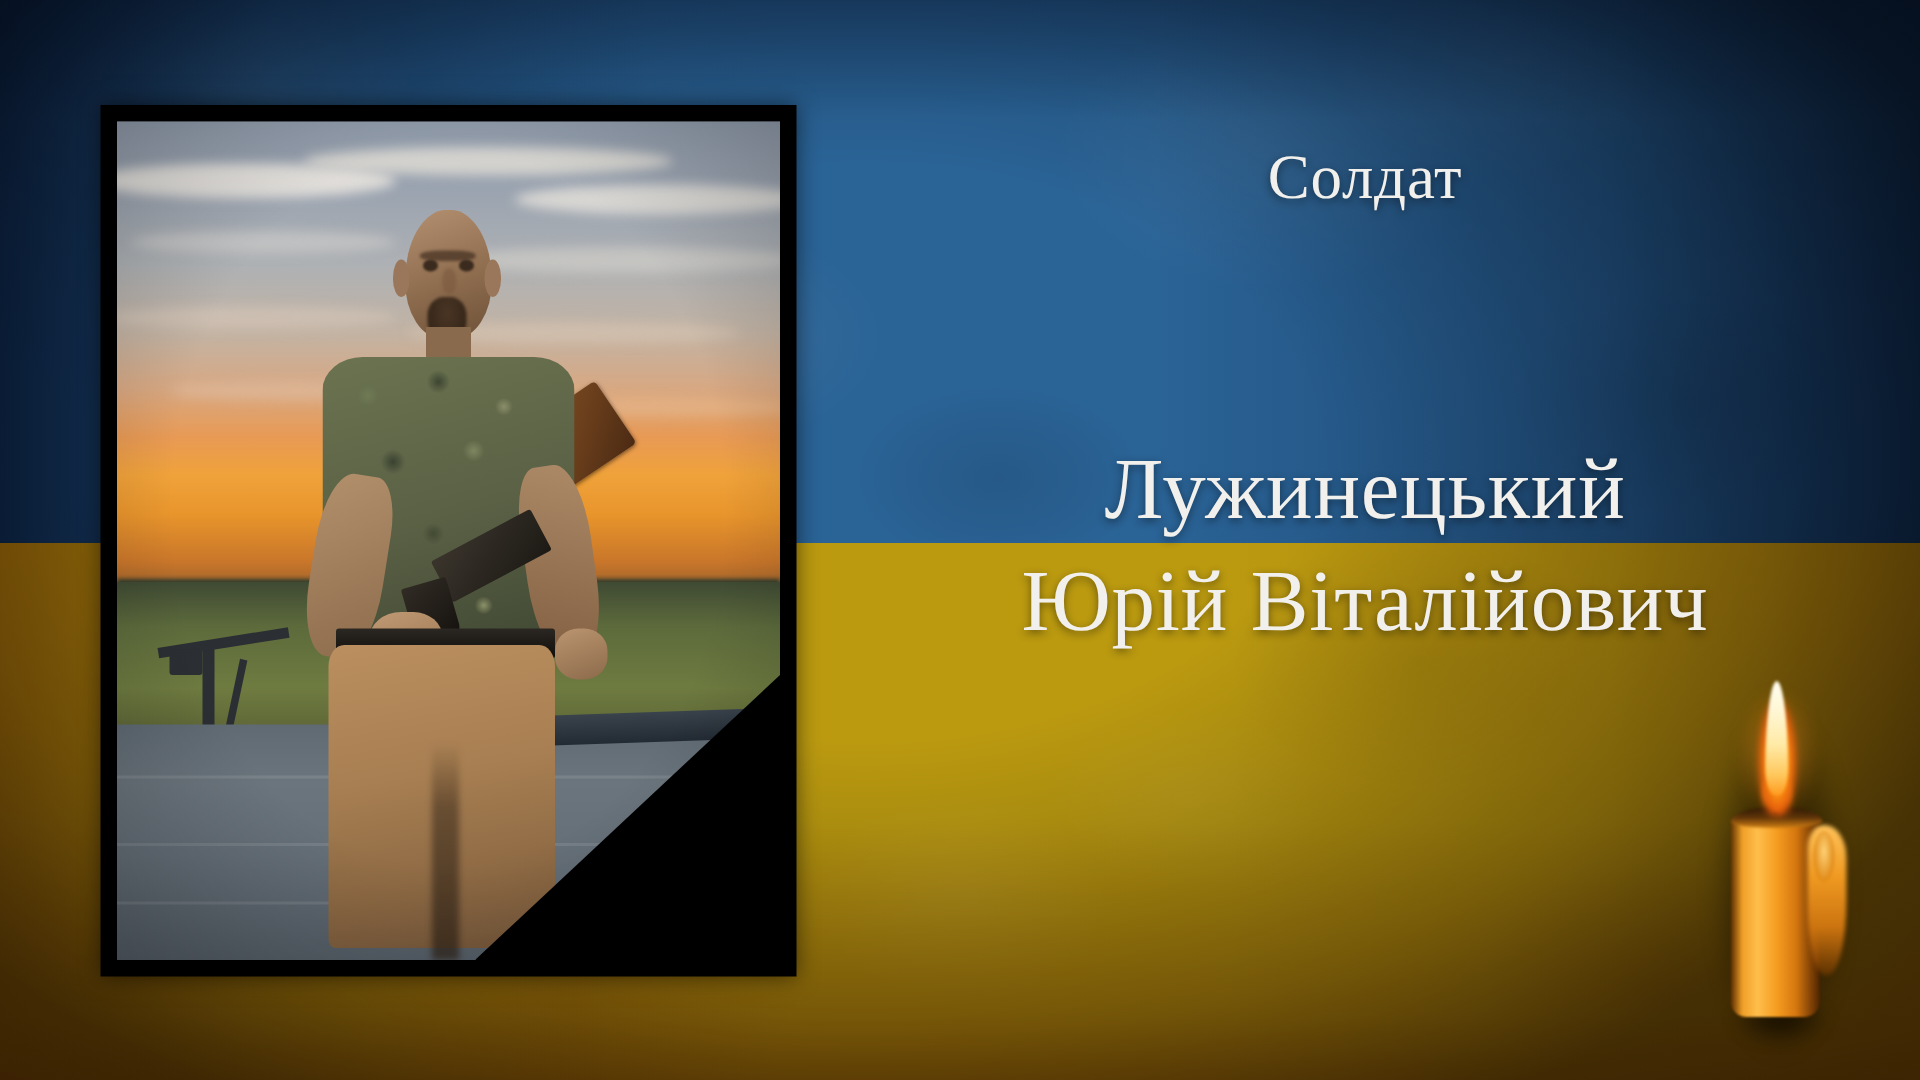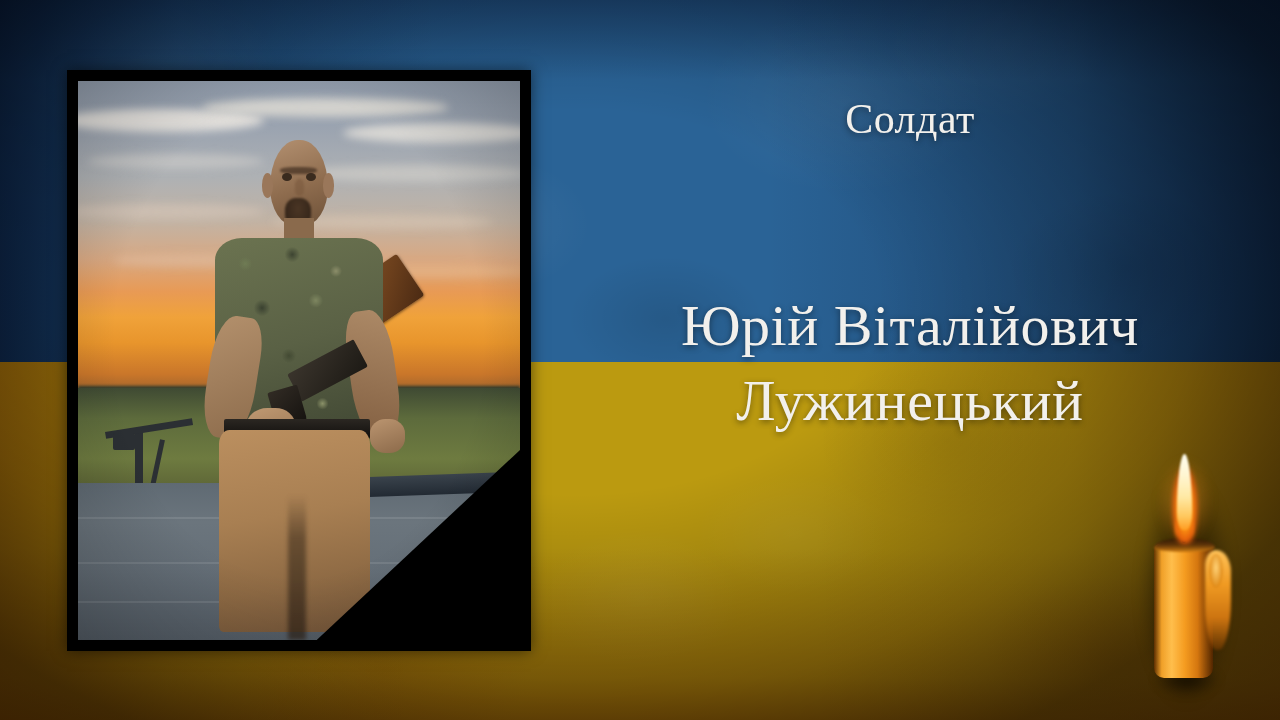--- a/index.html
+++ b/index.html
@@ -459,22 +459,22 @@
 
       <div class="photo-grade"></div>
       <div class="mourn-corner"></div>
     </div>
   </div>
 
   <div id="text-col">
     <div class="ttl">Солдат</div>
 
     <div class="nm-wrap">
+      <div class="nm">Лужинецький</div>
       <div class="nm">Юрій Віталійович</div>
-      <div class="nm">Лужинецький</div>
     </div>
 
   </div>
 
   <div id="candle">
     <div class="candle-glow"></div>
     <div class="candle-shadow"></div>
     <div class="candle-body"></div>
     <div class="candle-drip"></div>
     <div class="candle-drip2"></div>

